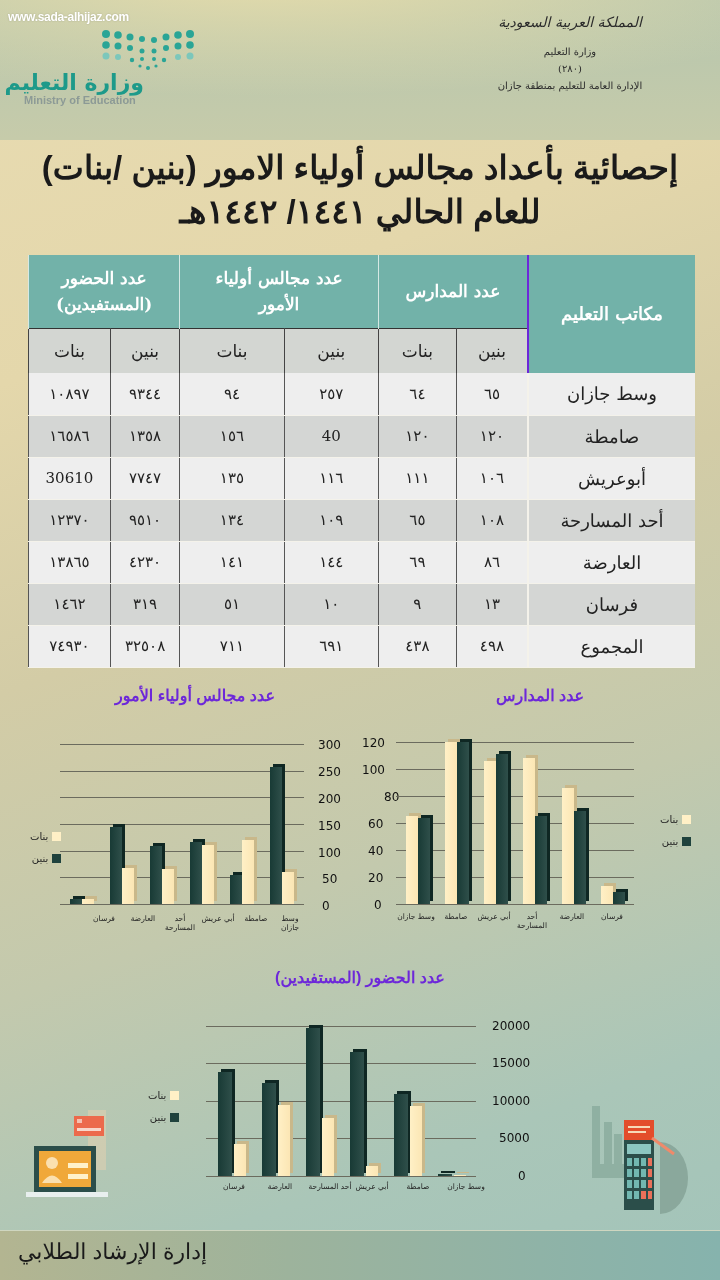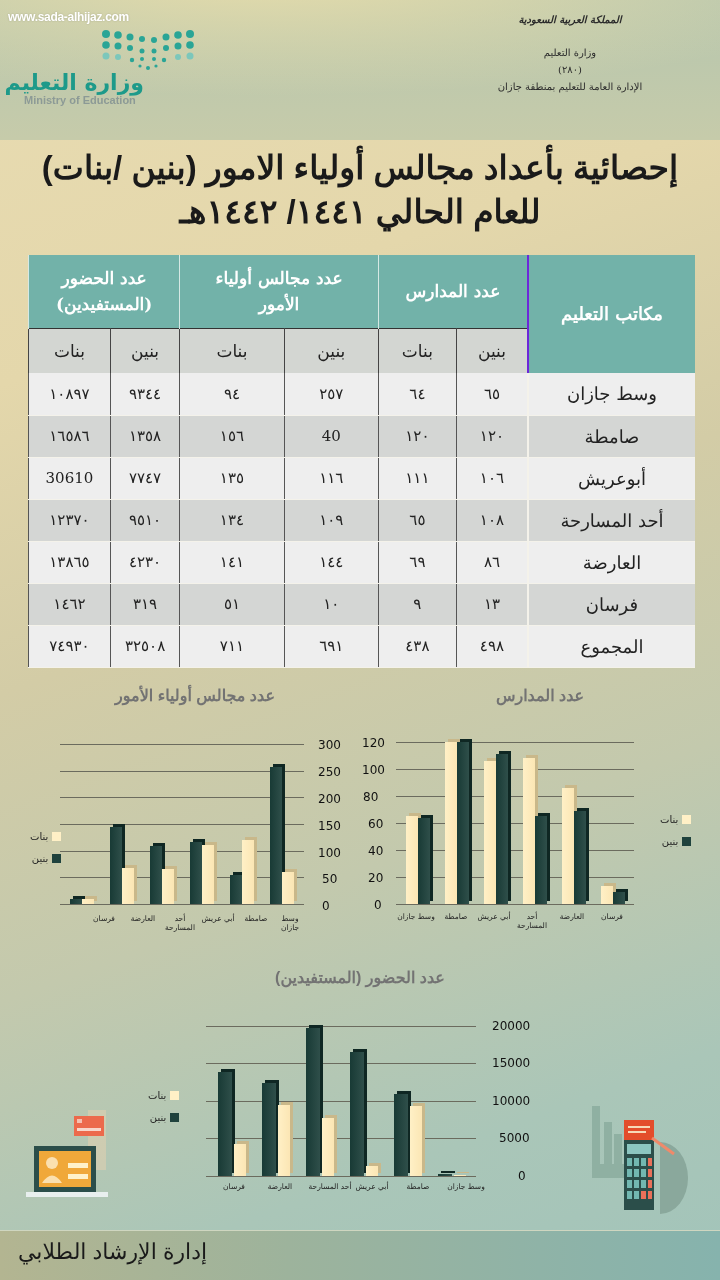--- a/index.html
+++ b/index.html
@@ -26,21 +26,21 @@
     font-family: "DejaVu Sans", sans-serif; direction: rtl; white-space: nowrap; width: 120px; text-align: center;
   }
   .moe-en {
     position: absolute; left: 4px; top: 68px; color: #8c9a96; font-size: 11px; font-weight: bold;
     font-family: "Liberation Sans", sans-serif; white-space: nowrap;
   }
   .gov-header {
     position: absolute; right: 40px; top: 14px; width: 220px; text-align: center; direction: rtl;
     color: #2b2b2b; font-family: "DejaVu Serif", serif;
   }
-  .gov-header .kingdom { font-size: 10px; font-weight: bold; font-style: italic; margin-bottom: 19px; letter-spacing: -0.5px; }
+  .gov-header .kingdom { font-size: 14px; font-weight: normal; font-style: italic; margin-bottom: 13px; letter-spacing: -0.5px; }
   .gov-header .line { font-size: 10px; line-height: 17px; }
 
   .main-title {
     position: absolute; left: 0; top: 146px; width: 720px; text-align: center; direction: rtl;
     font-family: "Liberation Sans", sans-serif; font-size: 33px; font-weight: bold; color: #1a1a1a;
     line-height: 44px;
   }
 
   
   .stats-table {
@@ -61,21 +61,21 @@
   .stats-table td.office { font-size: 18px; border-left: 2px solid #f4f2ea; }
   .stats-table tr.r-light td { background: #eeeeee; }
   .stats-table tr.r-dark td { background: #d4d6d4; }
 
   
   .chart {
     position: absolute;
   }
   .chart-title {
     position: absolute; text-align: center; direction: rtl; font-family: "Liberation Sans", sans-serif;
-    font-weight: bold; font-size: 16px; color: #737373; white-space: nowrap;
+    font-weight: bold; font-size: 16px; color: #6d28d9; white-space: nowrap;
   }
   .plot { position: absolute; }
   .gridline { position: absolute; left: 0; right: 0; height: 1px; background: #6b6b5e; }
   .ytick {
     position: absolute; font-family: "DejaVu Sans", sans-serif; font-size: 12px; color: #111;
   }
   .bar { position: absolute; bottom: 0; }
   .bar.girls { background: linear-gradient(90deg, #fff0c6, #fbe6b4); box-shadow: 3px -3px 0 #c9b88a; }
   .bar.boys { background: linear-gradient(90deg, #183a35, #2f4f4a); box-shadow: 3px -3px 0 #0f2723; }
   .xlabel {
@@ -244,21 +244,21 @@
       <td>٧٤٩٣٠</td>
     </tr>
   </tbody>
 </table>
 
 <div class="chart" style="left:360px; top:680px; width:350px; height:260px;">
   <div class="chart-title" style="left:100px; top:6px; width:160px;">عدد المدارس</div>
   <div>
     <div class="ytick" style="left:2px; top:56px;">120</div>
     <div class="ytick" style="left:2px; top:83px;">100</div>
-    <div class="ytick" style="left:3px; top:110px;">80</div>
+    <div class="ytick" style="left:24px; top:110px;">80</div>
     <div class="ytick" style="left:8px; top:137px;">60</div>
     <div class="ytick" style="left:8px; top:164px;">40</div>
     <div class="ytick" style="left:8px; top:191px;">20</div>
     <div class="ytick" style="left:14px; top:218px;">0</div>
   </div>
   <div class="plot" style="left:36px; top:62px; width:238px; height:162px;">
     <div class="gridline" style="top:0"></div>
     <div class="gridline" style="top:27px"></div>
     <div class="gridline" style="top:54px"></div>
     <div class="gridline" style="top:81px"></div>

